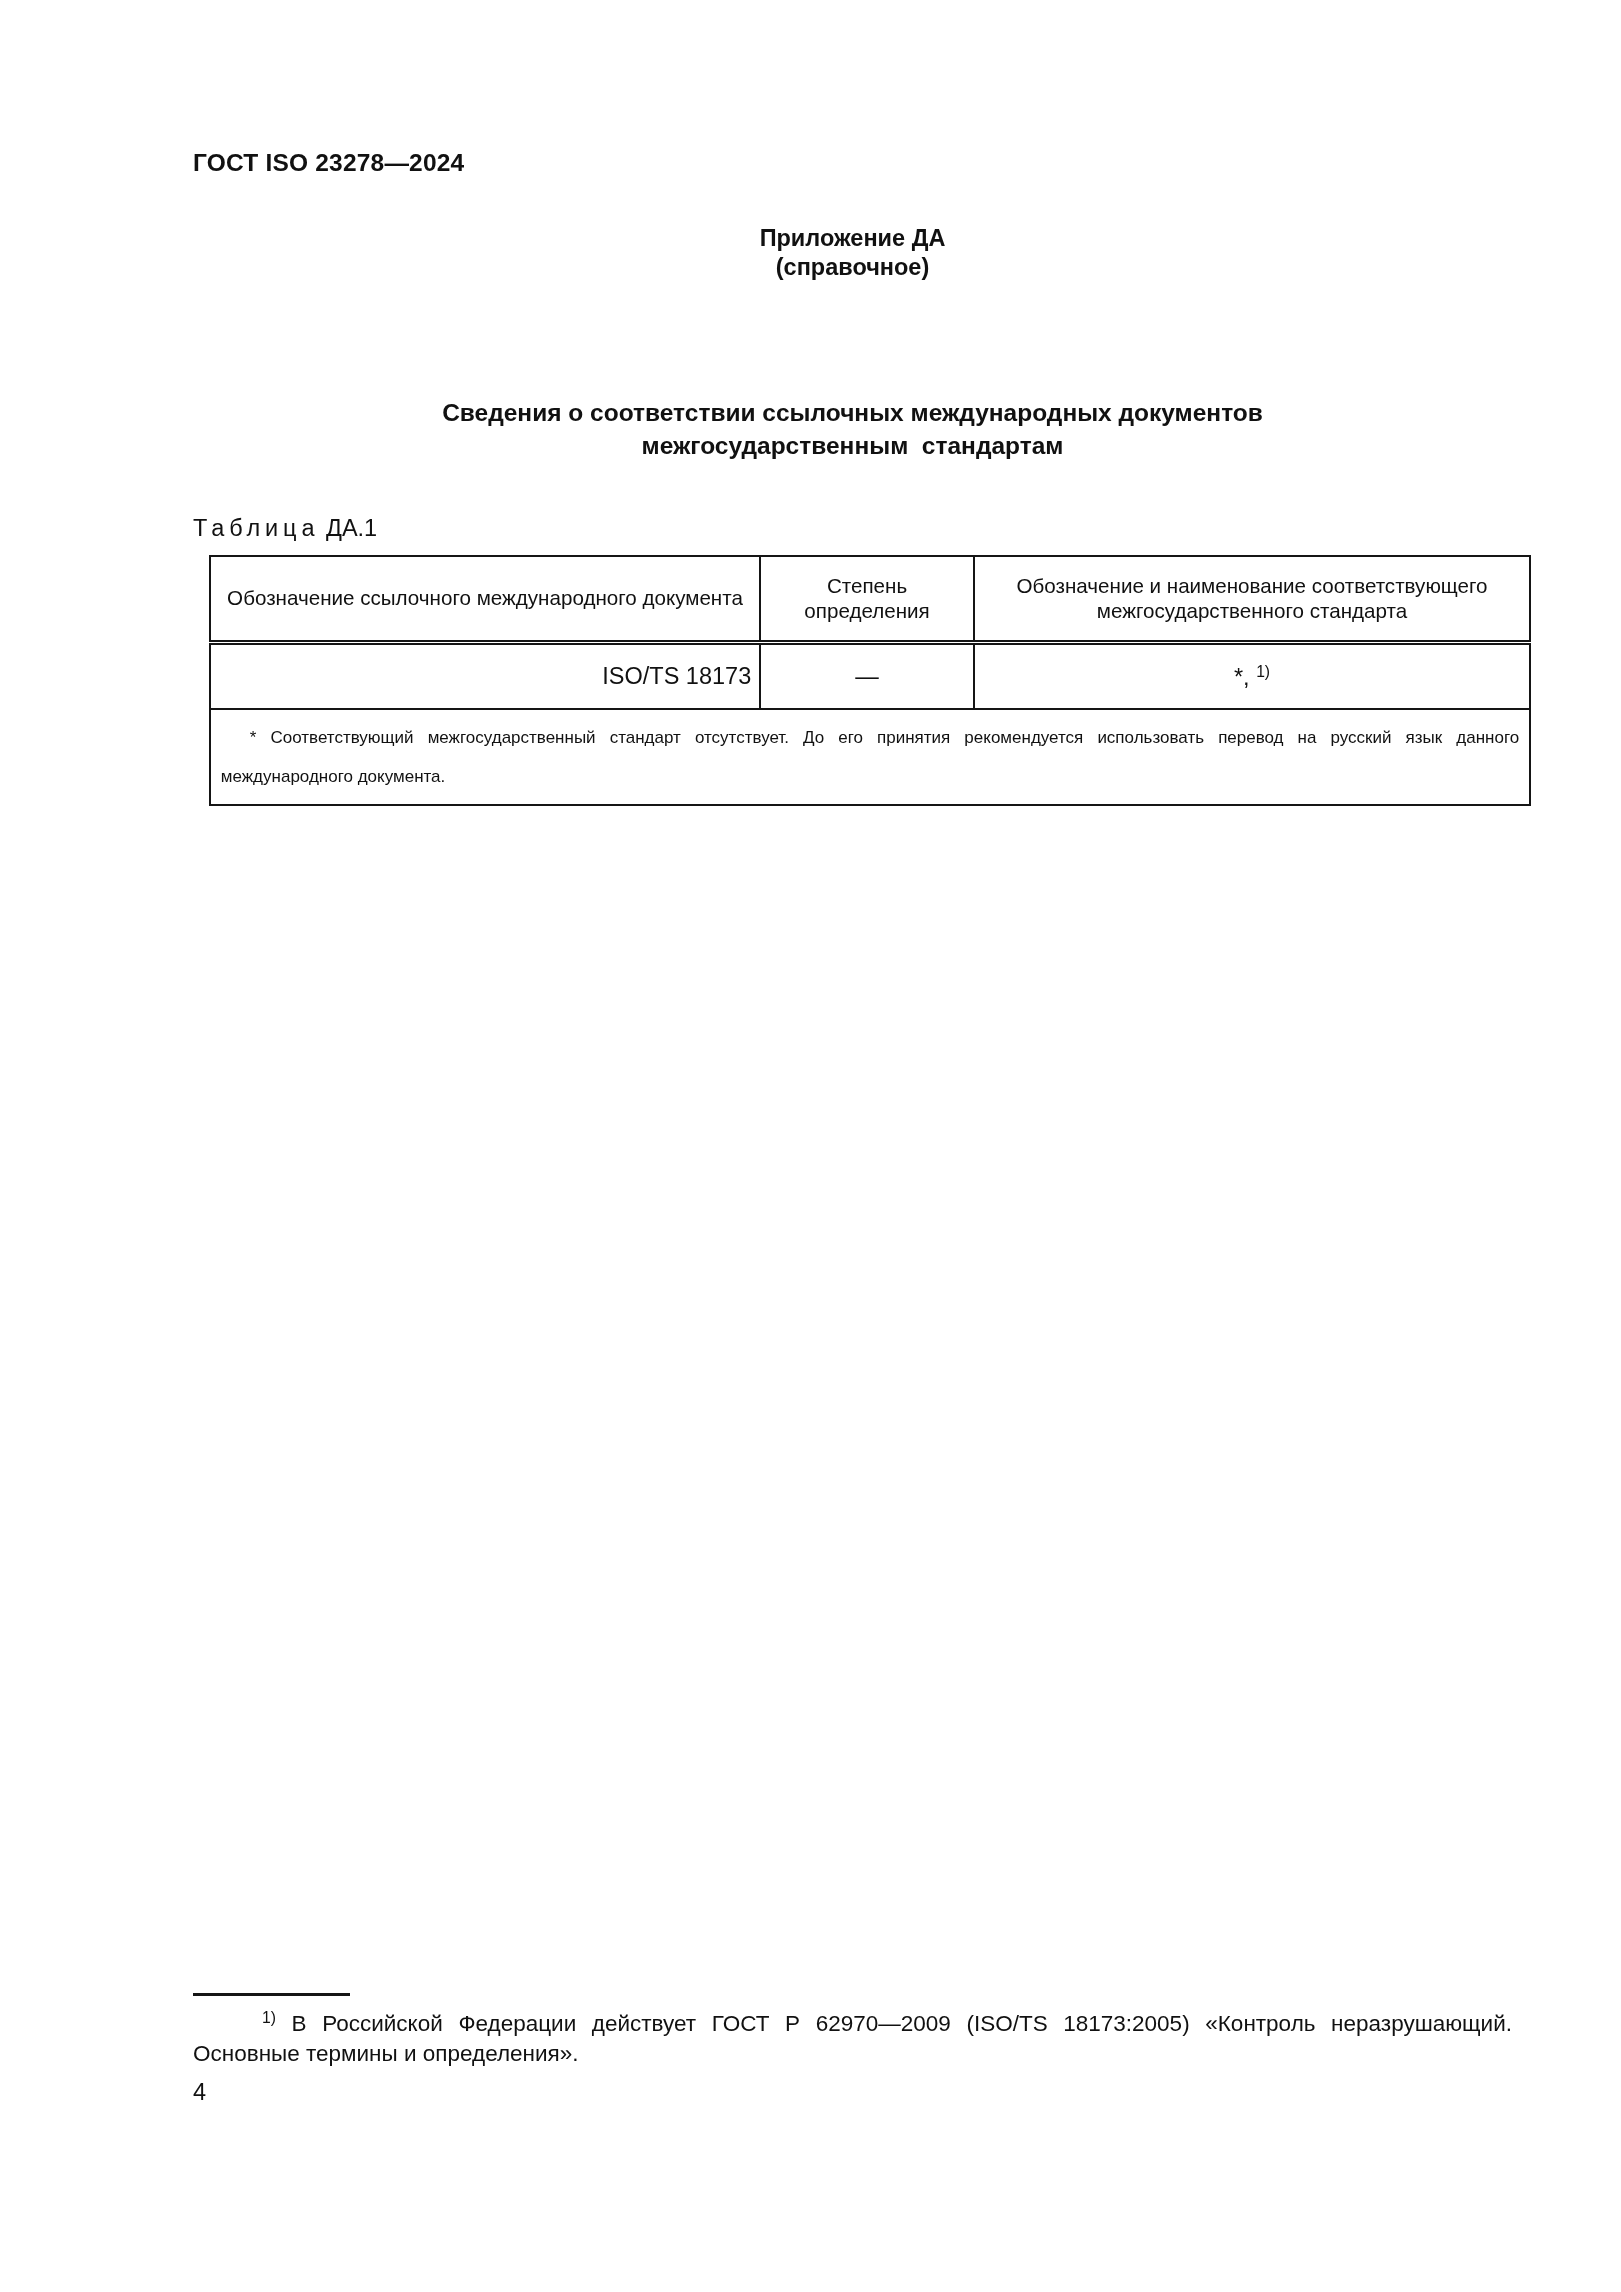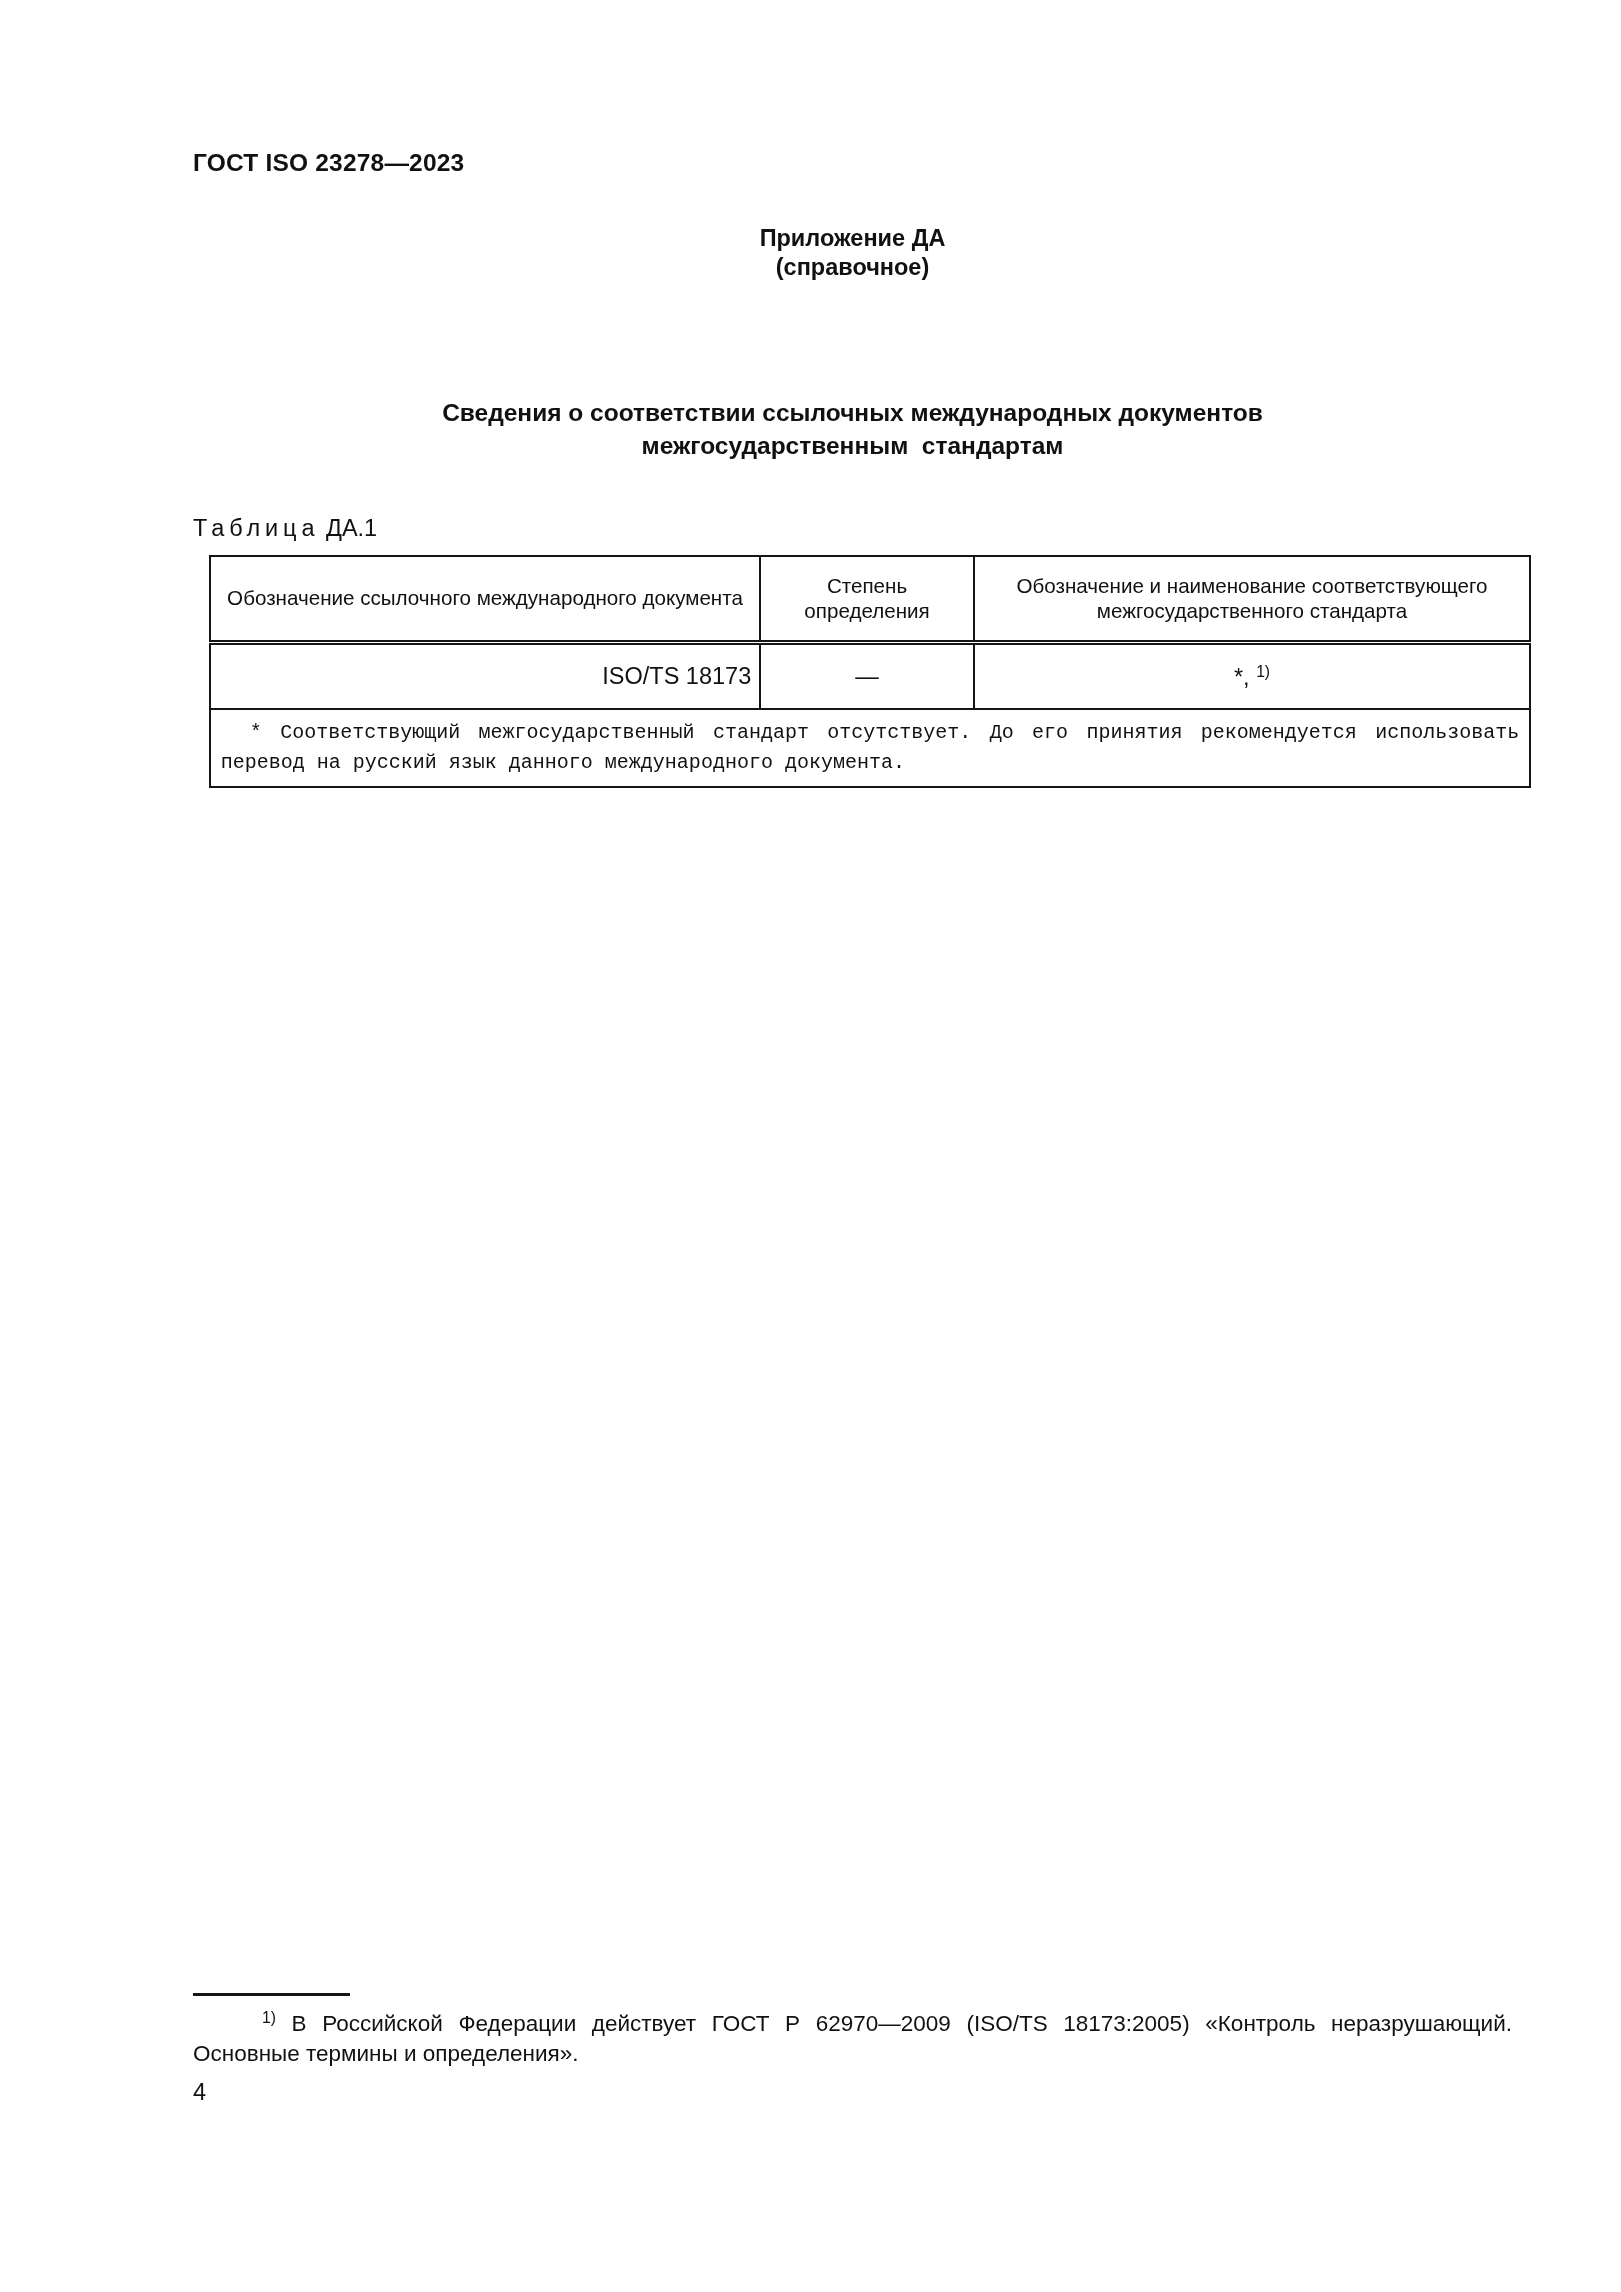--- a/index.html
+++ b/index.html
@@ -86,25 +86,24 @@
     }
     table.main td.cell-std {
       text-align: center;
       font-size: 23.5px;
     }
     table.main td.cell-std sup {
       font-size: 15.7px;
       vertical-align: 7.8px;
     }
     table.main td.footnote-cell {
-      font-size: 20px;
-      line-height: 30px;
+      font-size: 17px;
+      line-height: 39px;
       padding: 7.8px 9.8px 7.8px 9.8px;
       text-align: justify;
-      font-family: Liberation Mono, monospace;
     }
     .star-indent {
       display: inline-block;
       padding-left: 29px;
     }
     .fn-rule {
       position: absolute;
       left: 193px;
       top: 1993px;
       width: 157px;
@@ -131,21 +130,21 @@
     .page-number {
       position: absolute;
       left: 193px;
       top: 2079px;
       font-size: 23.5px;
     }
   </style>
 </head>
 <body>
 
-<div class="doc-code">ГОСТ ISO 23278—2023</div>
+<div class="doc-code">ГОСТ ISO 23278—2024</div>
 
 <div class="appendix">
   <div>Приложение ДА</div>
   <div>(справочное)</div>
 </div>
 
 <div class="section-title">
   <div>Сведения о соответствии ссылочных международных документов</div>
   <div style="white-space: pre;">межгосударственным  стандартам</div>
 </div>

